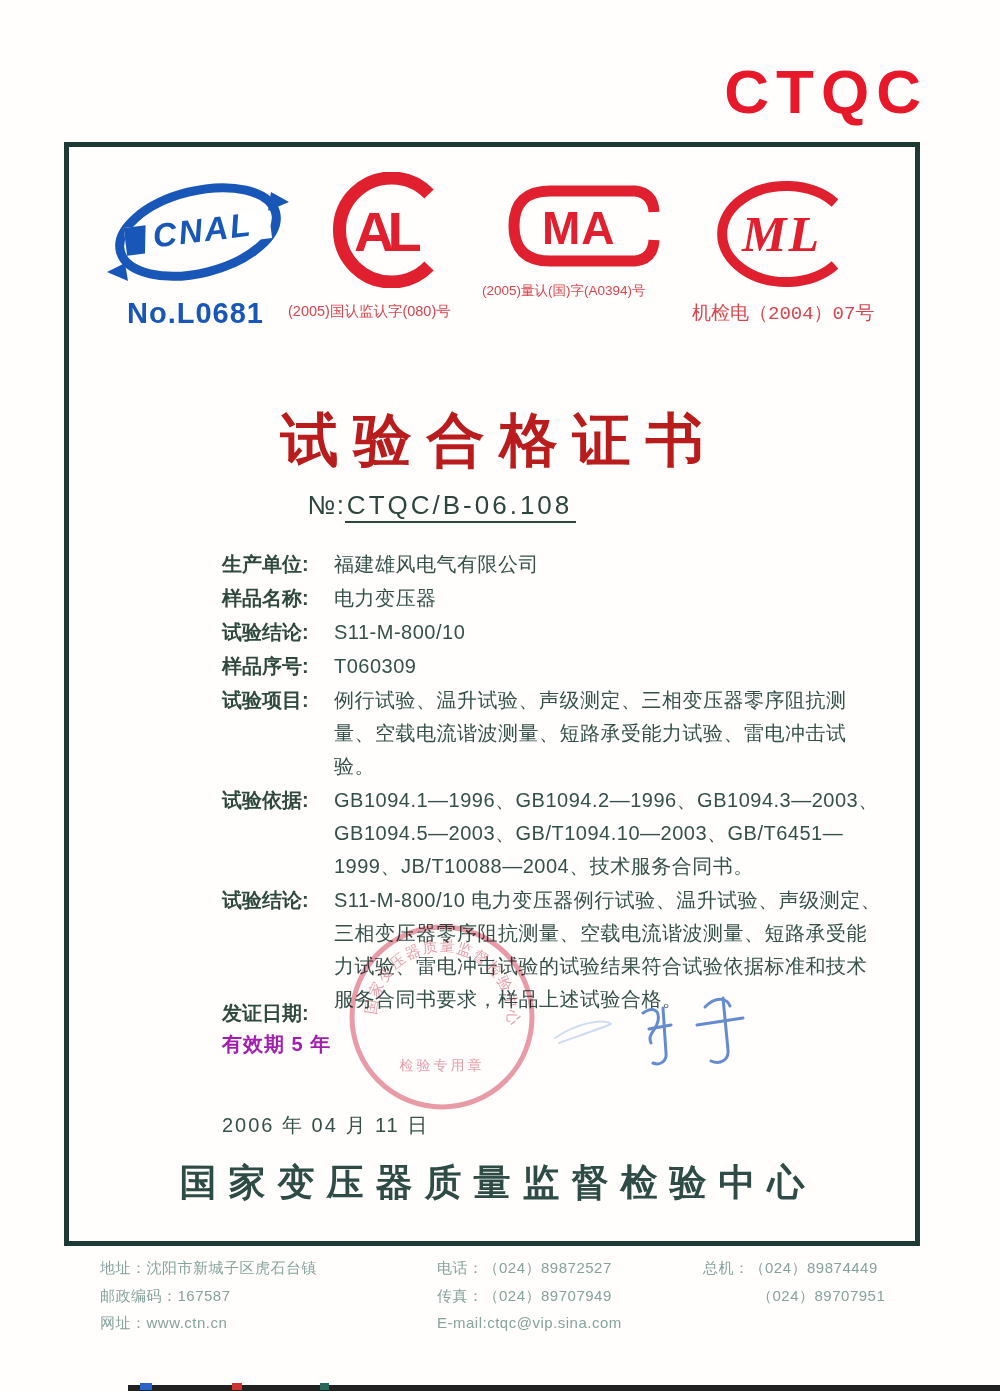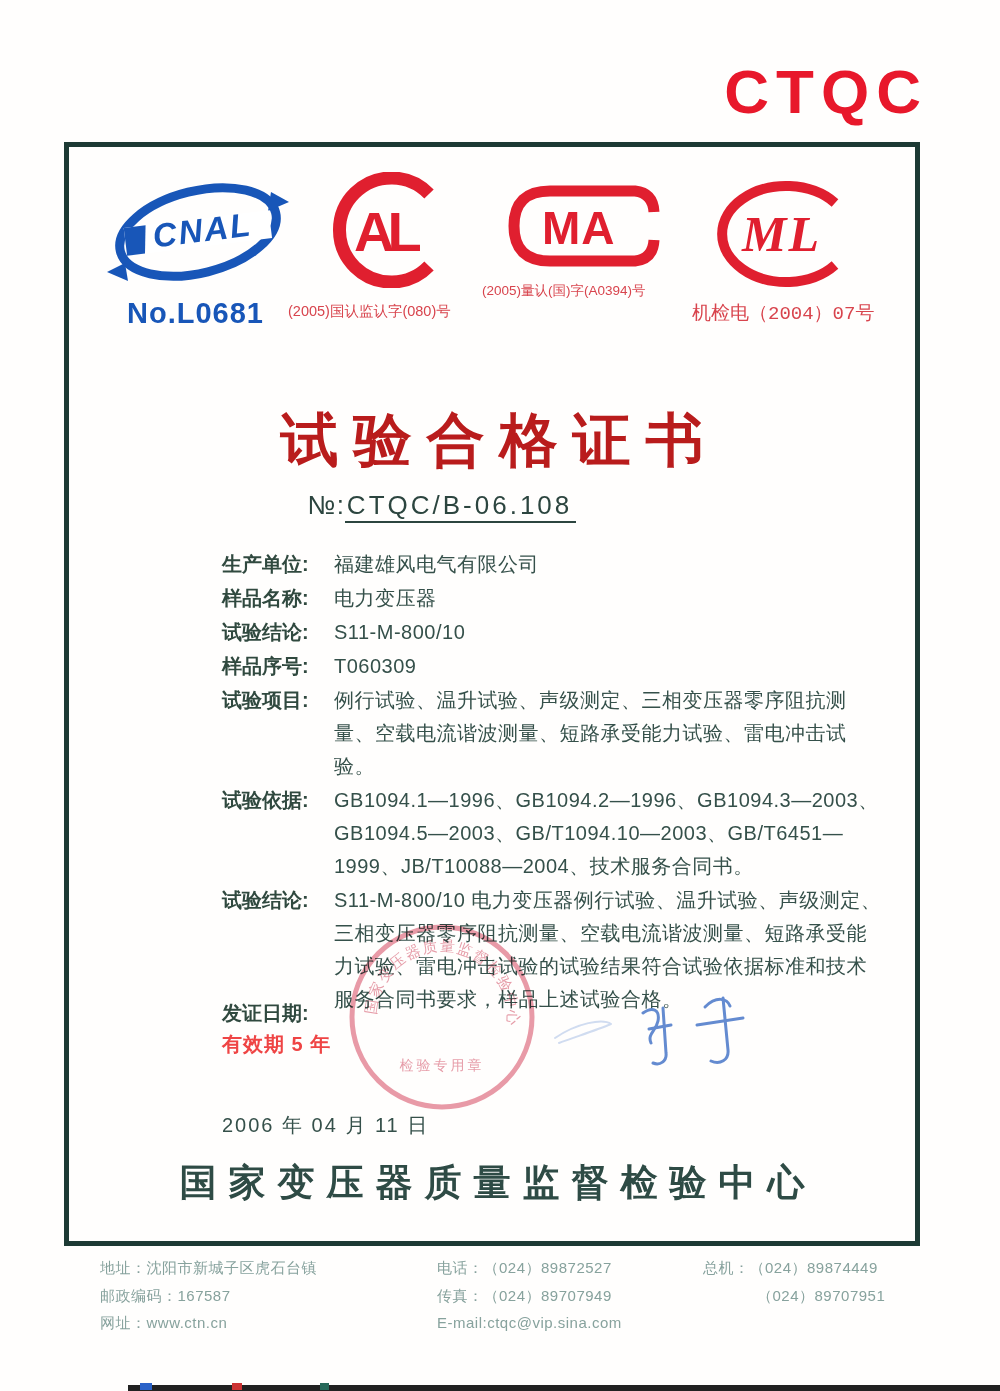--- a/index.html
+++ b/index.html
@@ -50,21 +50,21 @@
     border-bottom:2px solid #2c453f;padding:0 4px 1px 2px;letter-spacing:3px;
   }
   
   .fields{position:absolute;left:222px;top:548px;width:662px;font-size:20px;line-height:33px;}
   .field-row{display:flex;align-items:flex-start;margin-bottom:1px;}
   .field-label{flex:0 0 112px;font-weight:bold;white-space:nowrap;color:#30493f;}
   .field-value{flex:1;letter-spacing:0.5px;}
   .issue-row{position:absolute;left:222px;top:997px;display:flex;font-size:20px;line-height:33px;z-index:2;flex-direction:column;}
   .issue-row .field-label{flex:0 0 112px;}
   .issue-row .field-value{letter-spacing:2px;}
-  .validity{position:absolute;left:222px;top:1031px;font-size:20px;font-weight:bold;color:#ef4444;letter-spacing:1px;z-index:2;}
+  .validity{position:absolute;left:222px;top:1031px;font-size:20px;font-weight:bold;color:#a21caf;letter-spacing:1px;z-index:2;}
   
   .issuer{
     position:absolute;left:64px;top:1158px;width:856px;text-align:center;
     font-size:37px;font-weight:bold;color:#2e4b45;letter-spacing:12px;
     padding-left:12px;box-sizing:border-box;
   }
   
   .stamp{position:absolute;left:343px;top:918px;width:198px;height:198px;z-index:5;
     mix-blend-mode:multiply;pointer-events:none;}
   .signature{position:absolute;left:545px;top:983px;width:235px;height:100px;z-index:4;}

